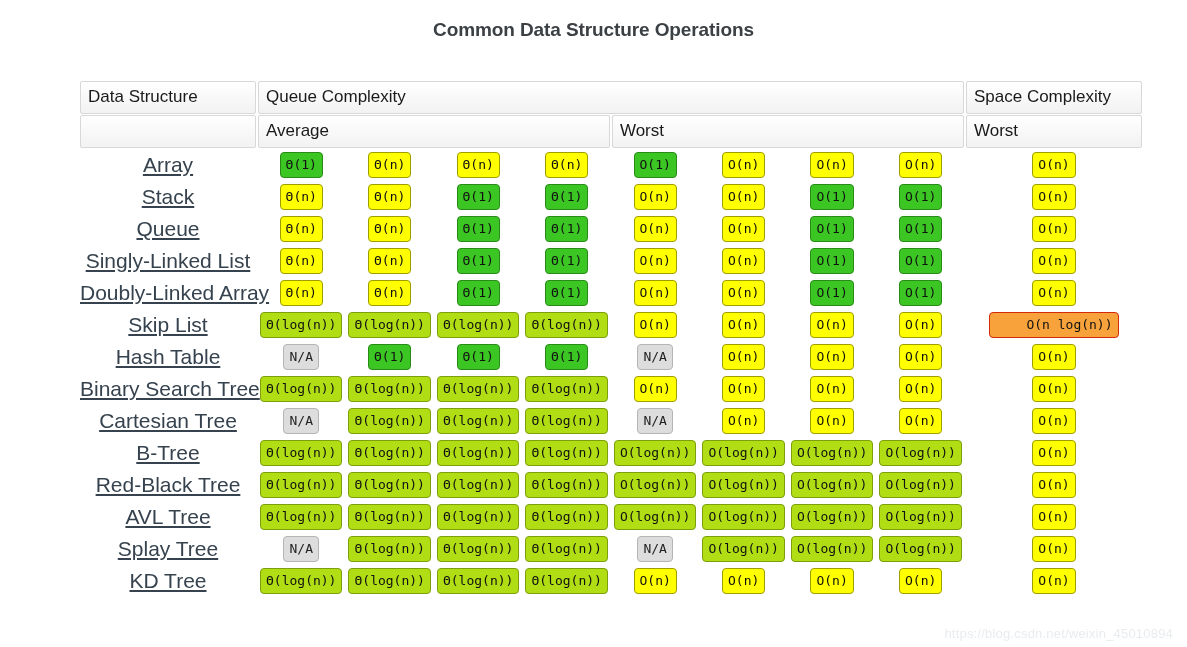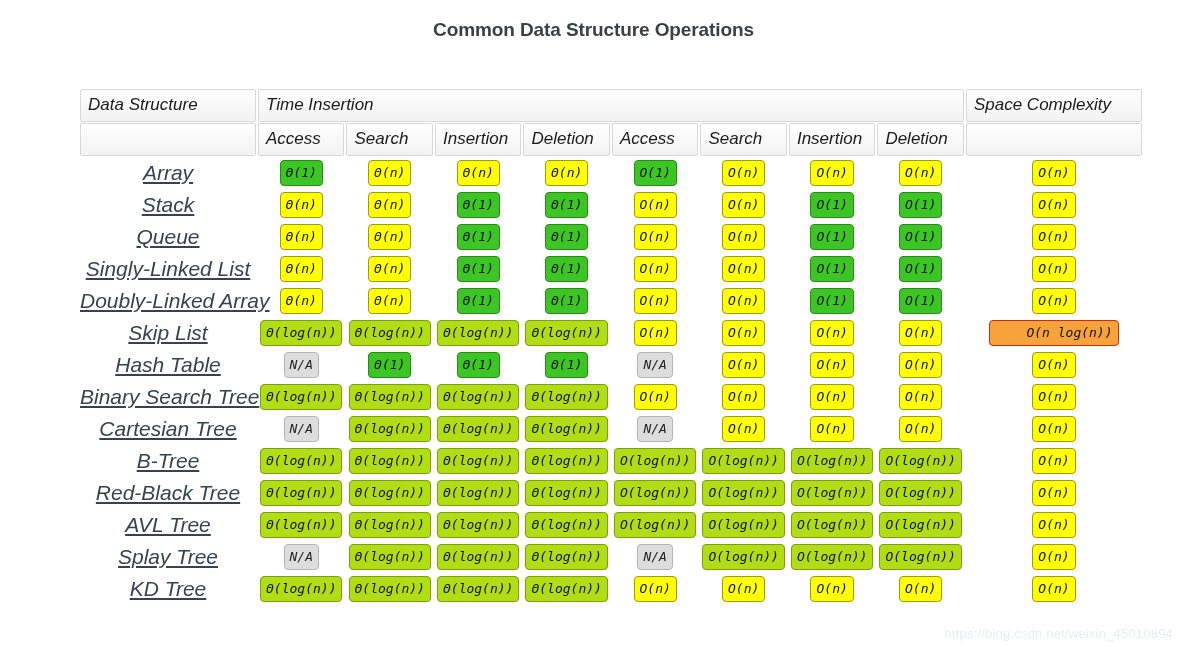--- a/index.html
+++ b/index.html
@@ -22,23 +22,22 @@
     font-weight: bold;
     letter-spacing: -0.1px;
     margin: 0;
     padding-top: 19px;
     font-family: "Liberation Sans", sans-serif;
   }
 
   .table-wrap {
     position: absolute;
     left: 78px;
-    top: 88px;
+    top: 80px;
     width: 1066px;
-    font-style: italic;
   }
 
   table.bigo {
     border-collapse: separate;
     border-spacing: 2px 1px;
     table-layout: fixed;
     width: 1066px;
   }
 
   table.bigo th {
@@ -146,34 +145,28 @@
         <col class="col-op">
       <col class="col-op">
         <col class="col-op">
         <col class="col-op">
         <col class="col-op">
       <col class="col-space">
     </colgroup>
     <thead>
       <tr>
         <th>Data Structure</th>
-        <th colspan="8">Time Insertion</th>
+        <th colspan="8">Queue Complexity</th>
         <th>Space Complexity</th>
       </tr>
       <tr>
         <th class="blank"></th>
-        <th>Access</th>
-        <th>Search</th>
-        <th>Insertion</th>
-        <th>Deletion</th>
-        <th>Access</th>
-        <th>Search</th>
-        <th>Insertion</th>
-        <th>Deletion</th>
-        <th class="blank"></th>
+        <th colspan="4">Average</th>
+        <th colspan="4">Worst</th>
+        <th>Worst</th>
       </tr>
     </thead>
     <tbody id="table-body">
         <tr>
           <td class="ds-name"><span class="ds-link">Array</span></td>
           <td><span class="chip c-green">Θ(1)</span></td>
           <td><span class="chip c-yellow">Θ(n)</span></td>
           <td><span class="chip c-yellow">Θ(n)</span></td>
           <td><span class="chip c-yellow">Θ(n)</span></td>
           <td><span class="chip c-green">O(1)</span></td>

